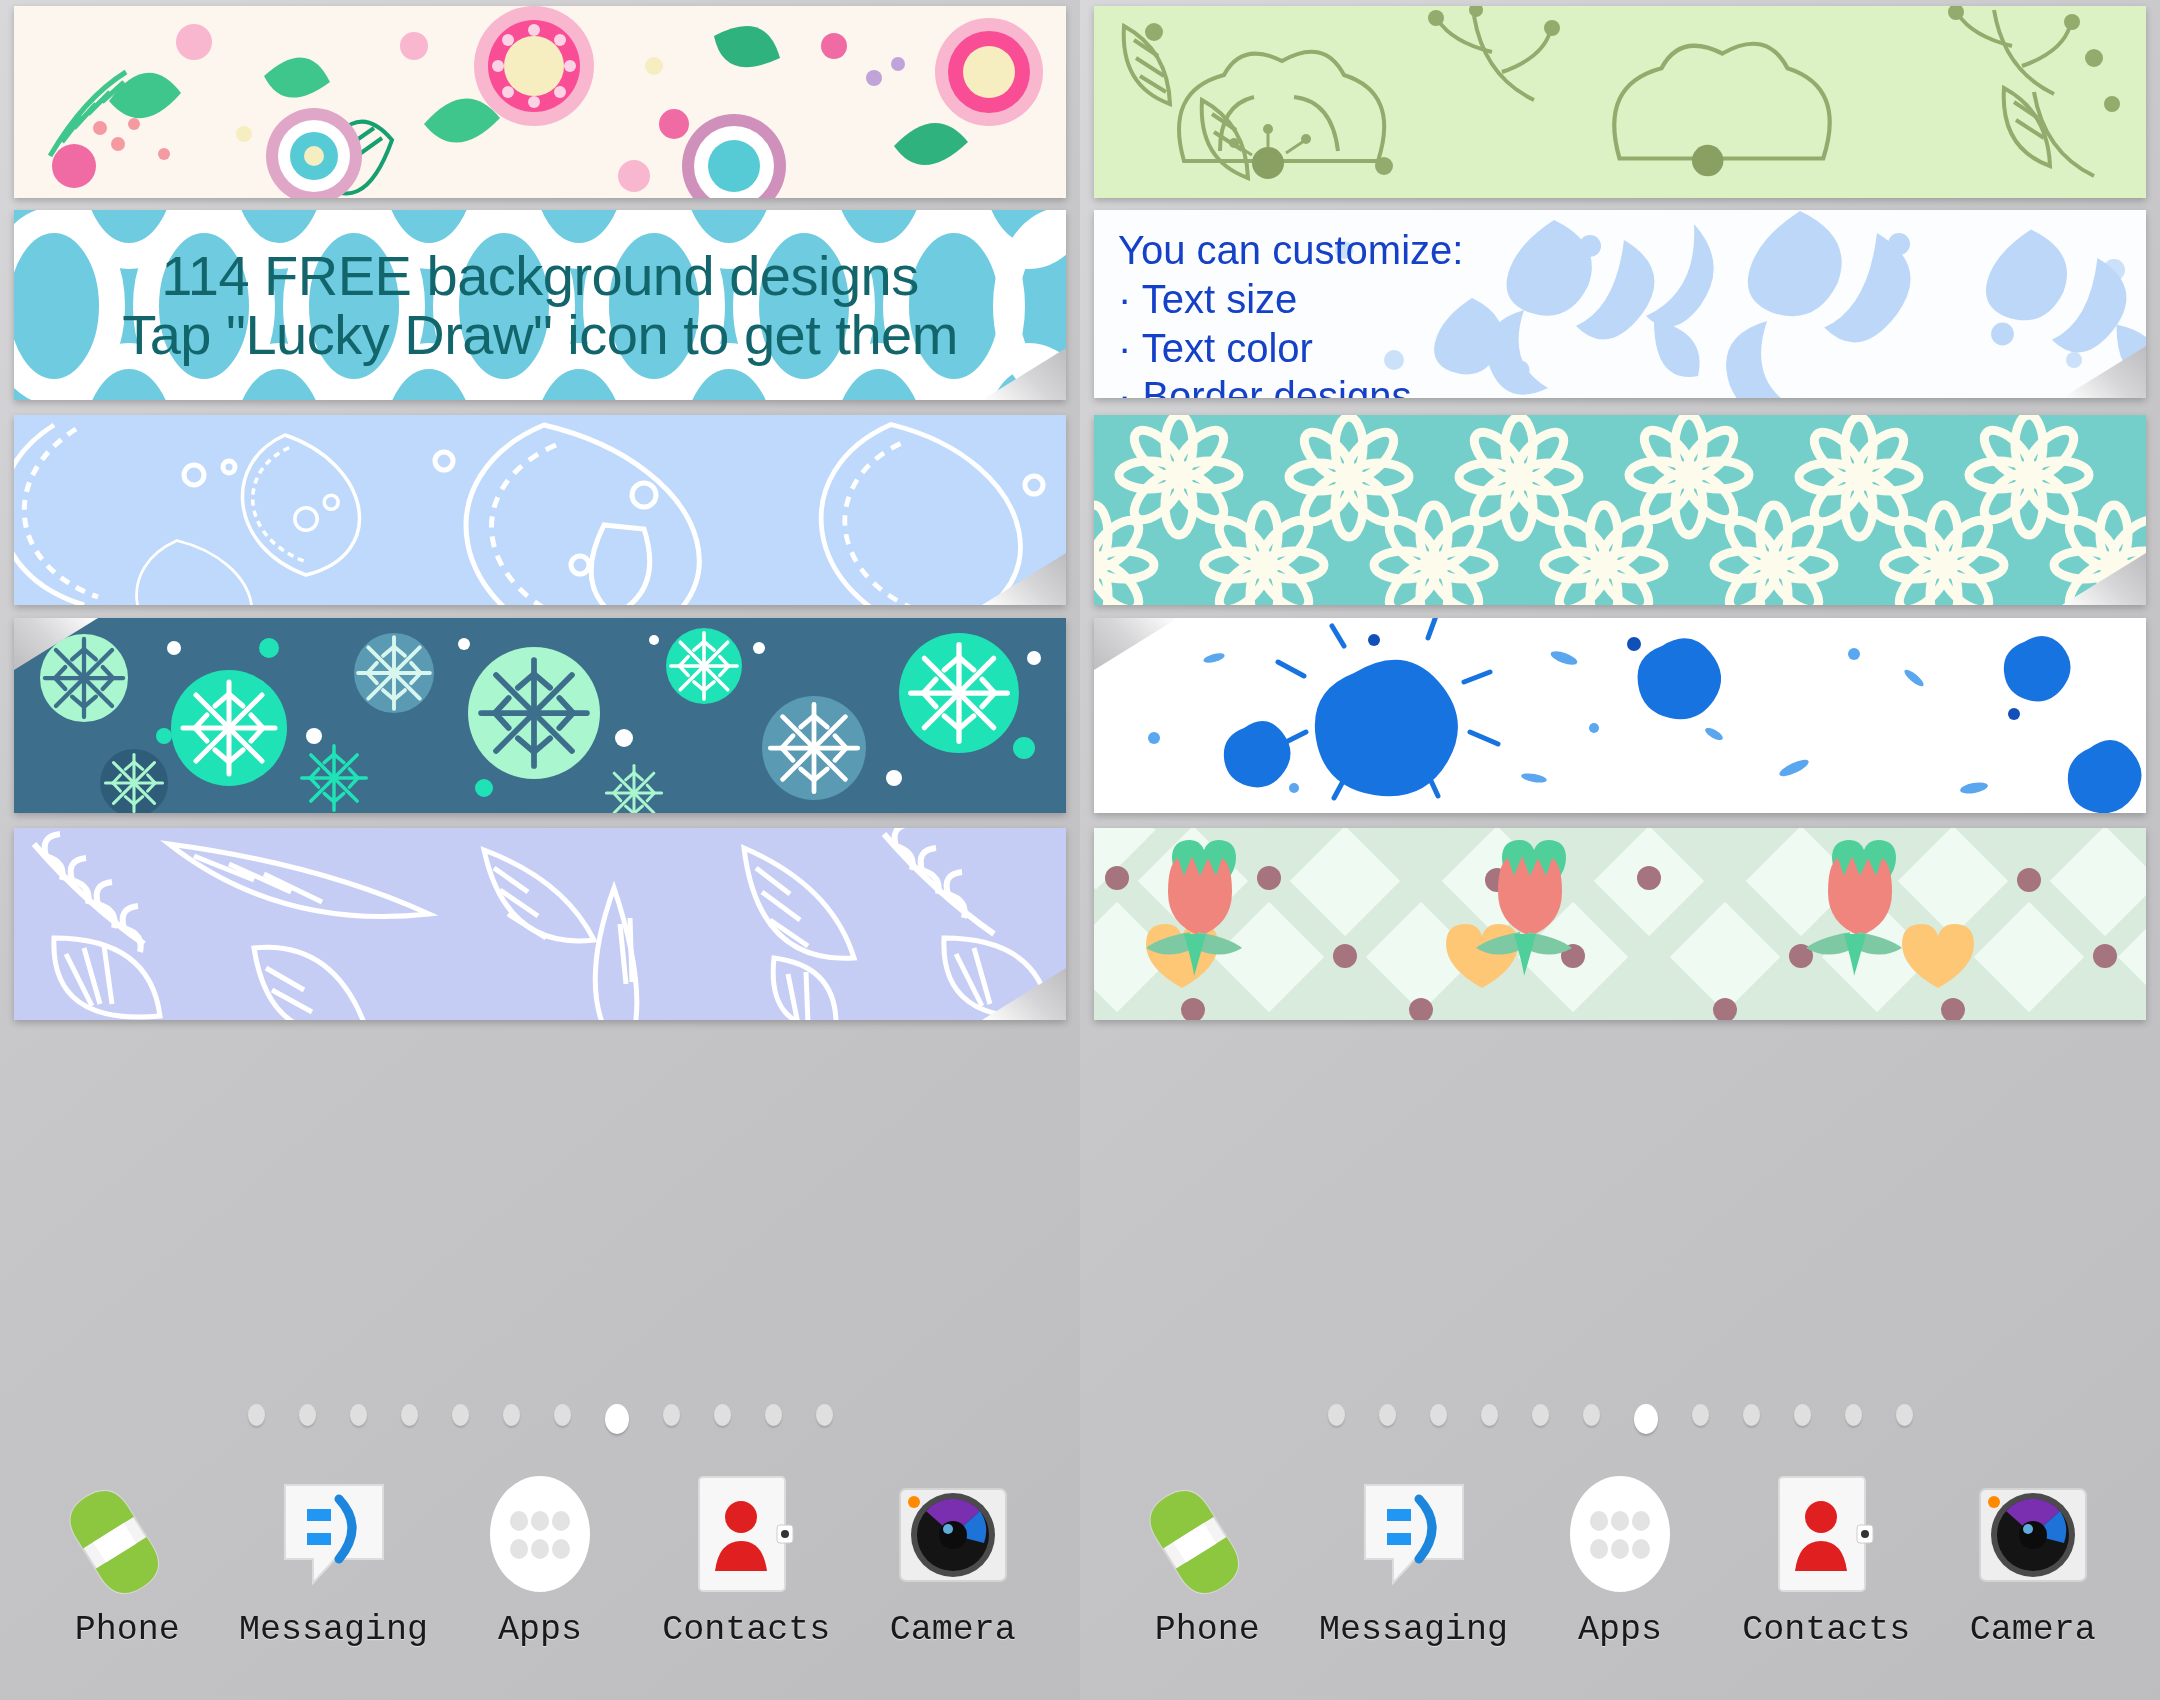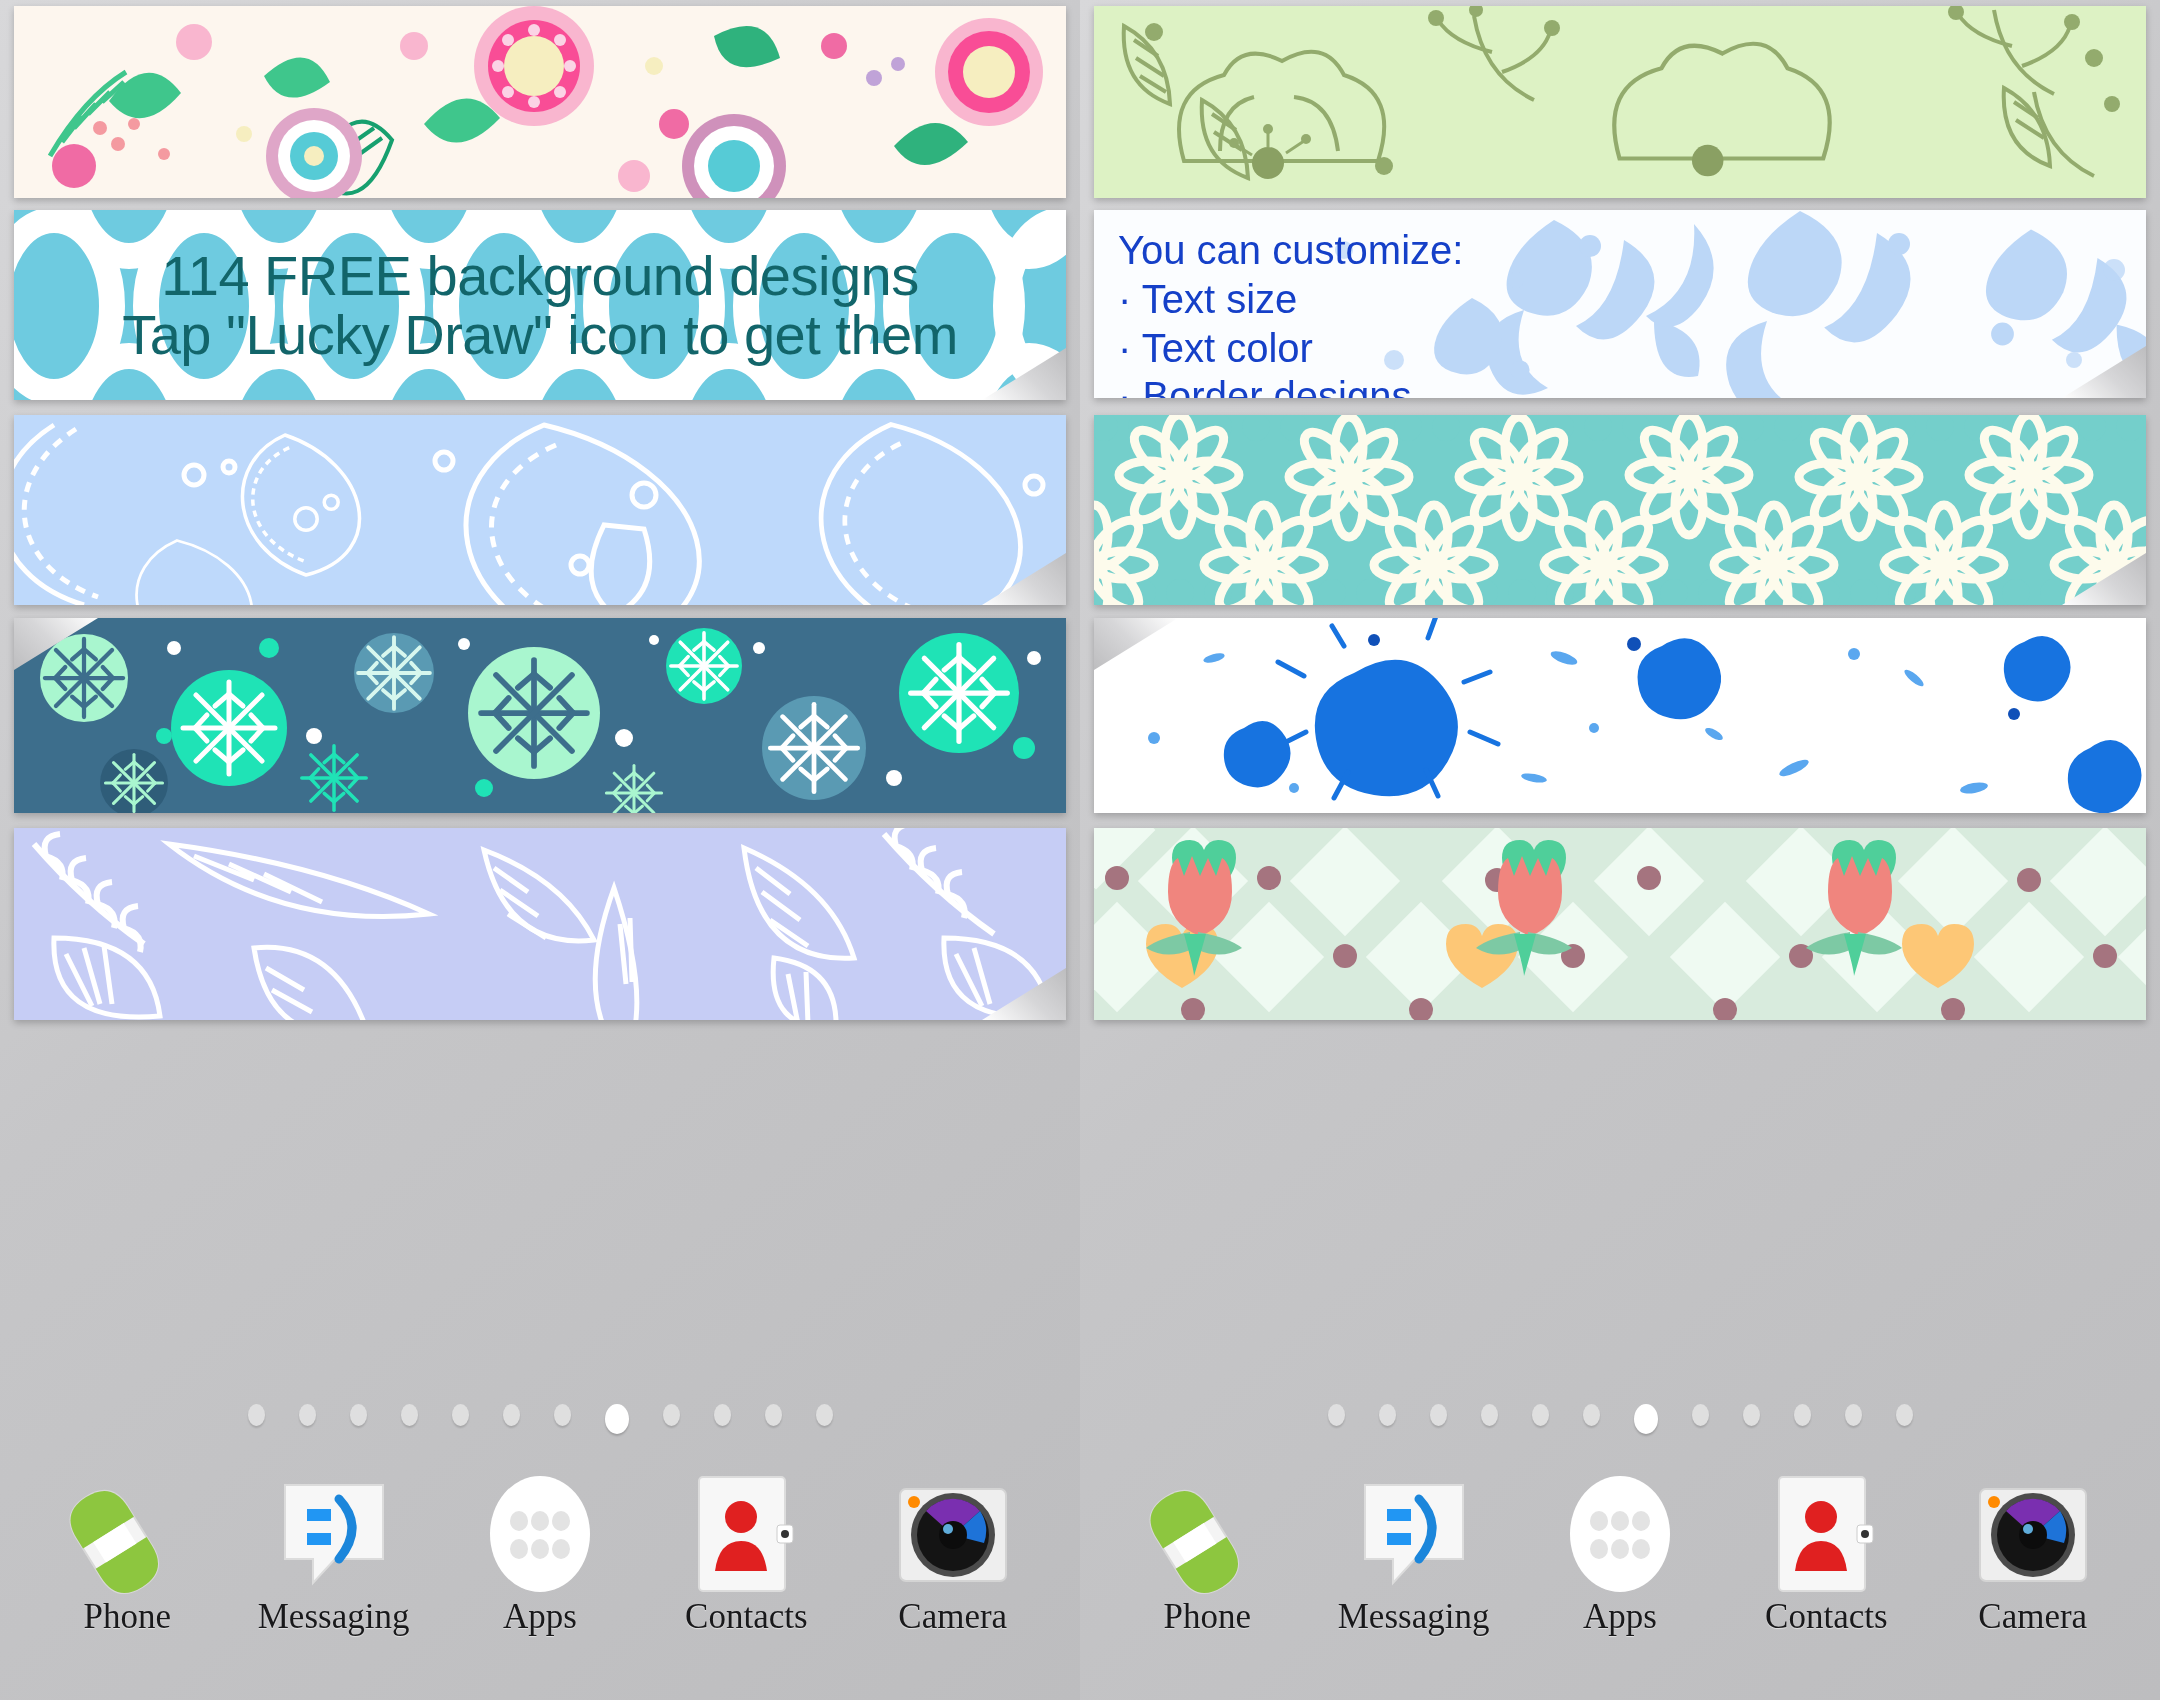--- a/index.html
+++ b/index.html
@@ -74,21 +74,21 @@
 
   
   .dots{ position:absolute; left:0; width:1080px; display:flex; justify-content:center; gap:34px; }
   .dot{ width:17px; height:22px; border-radius:50%; background:#e6e6e6; box-shadow:0 2px 2px rgba(0,0,0,.18); opacity:.82; }
   .dot.active{ background:#ffffff; width:24px; height:30px; opacity:1; }
 
   
   .dock{ position:absolute; left:0; bottom:0; width:1080px; height:245px; display:flex; align-items:flex-start; justify-content:space-around; padding:18px 24px 0; }
   .dockitem{ width:185px; display:flex; flex-direction:column; align-items:center; }
   .ico{ width:122px; height:122px; position:relative; }
-  .dlabel{ margin-top:2px; font-size:35px; color:#19191b; text-shadow:0 1px 1px rgba(255,255,255,.55); font-family:Liberation Serif, serif; }
+  .dlabel{ margin-top:15px; font-size:35px; color:#19191b; text-shadow:0 1px 1px rgba(255,255,255,.55); font-family:Liberation Mono, monospace; }
 </style>
 </head>
 <body>
 
 <div class="screen left">
 
   <div class="strip s-floral" style="top:6px;height:192px;left:14px;width:1052px;">
     <svg width="1052" height="192" viewBox="0 0 1052 192" preserveAspectRatio="xMidYMid slice">
       <rect width="1052" height="192" fill="#fdf6ee"></rect>
       <g>

